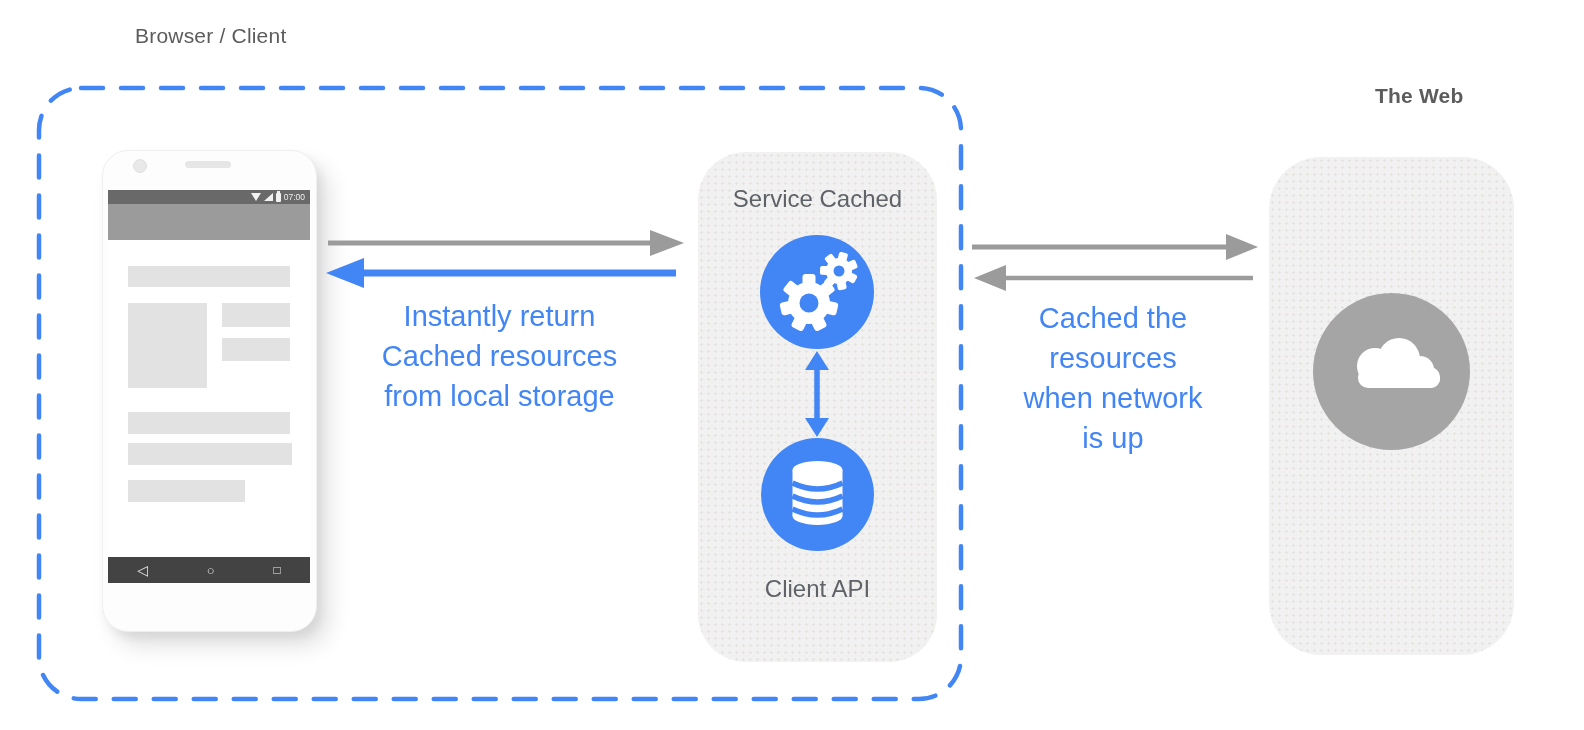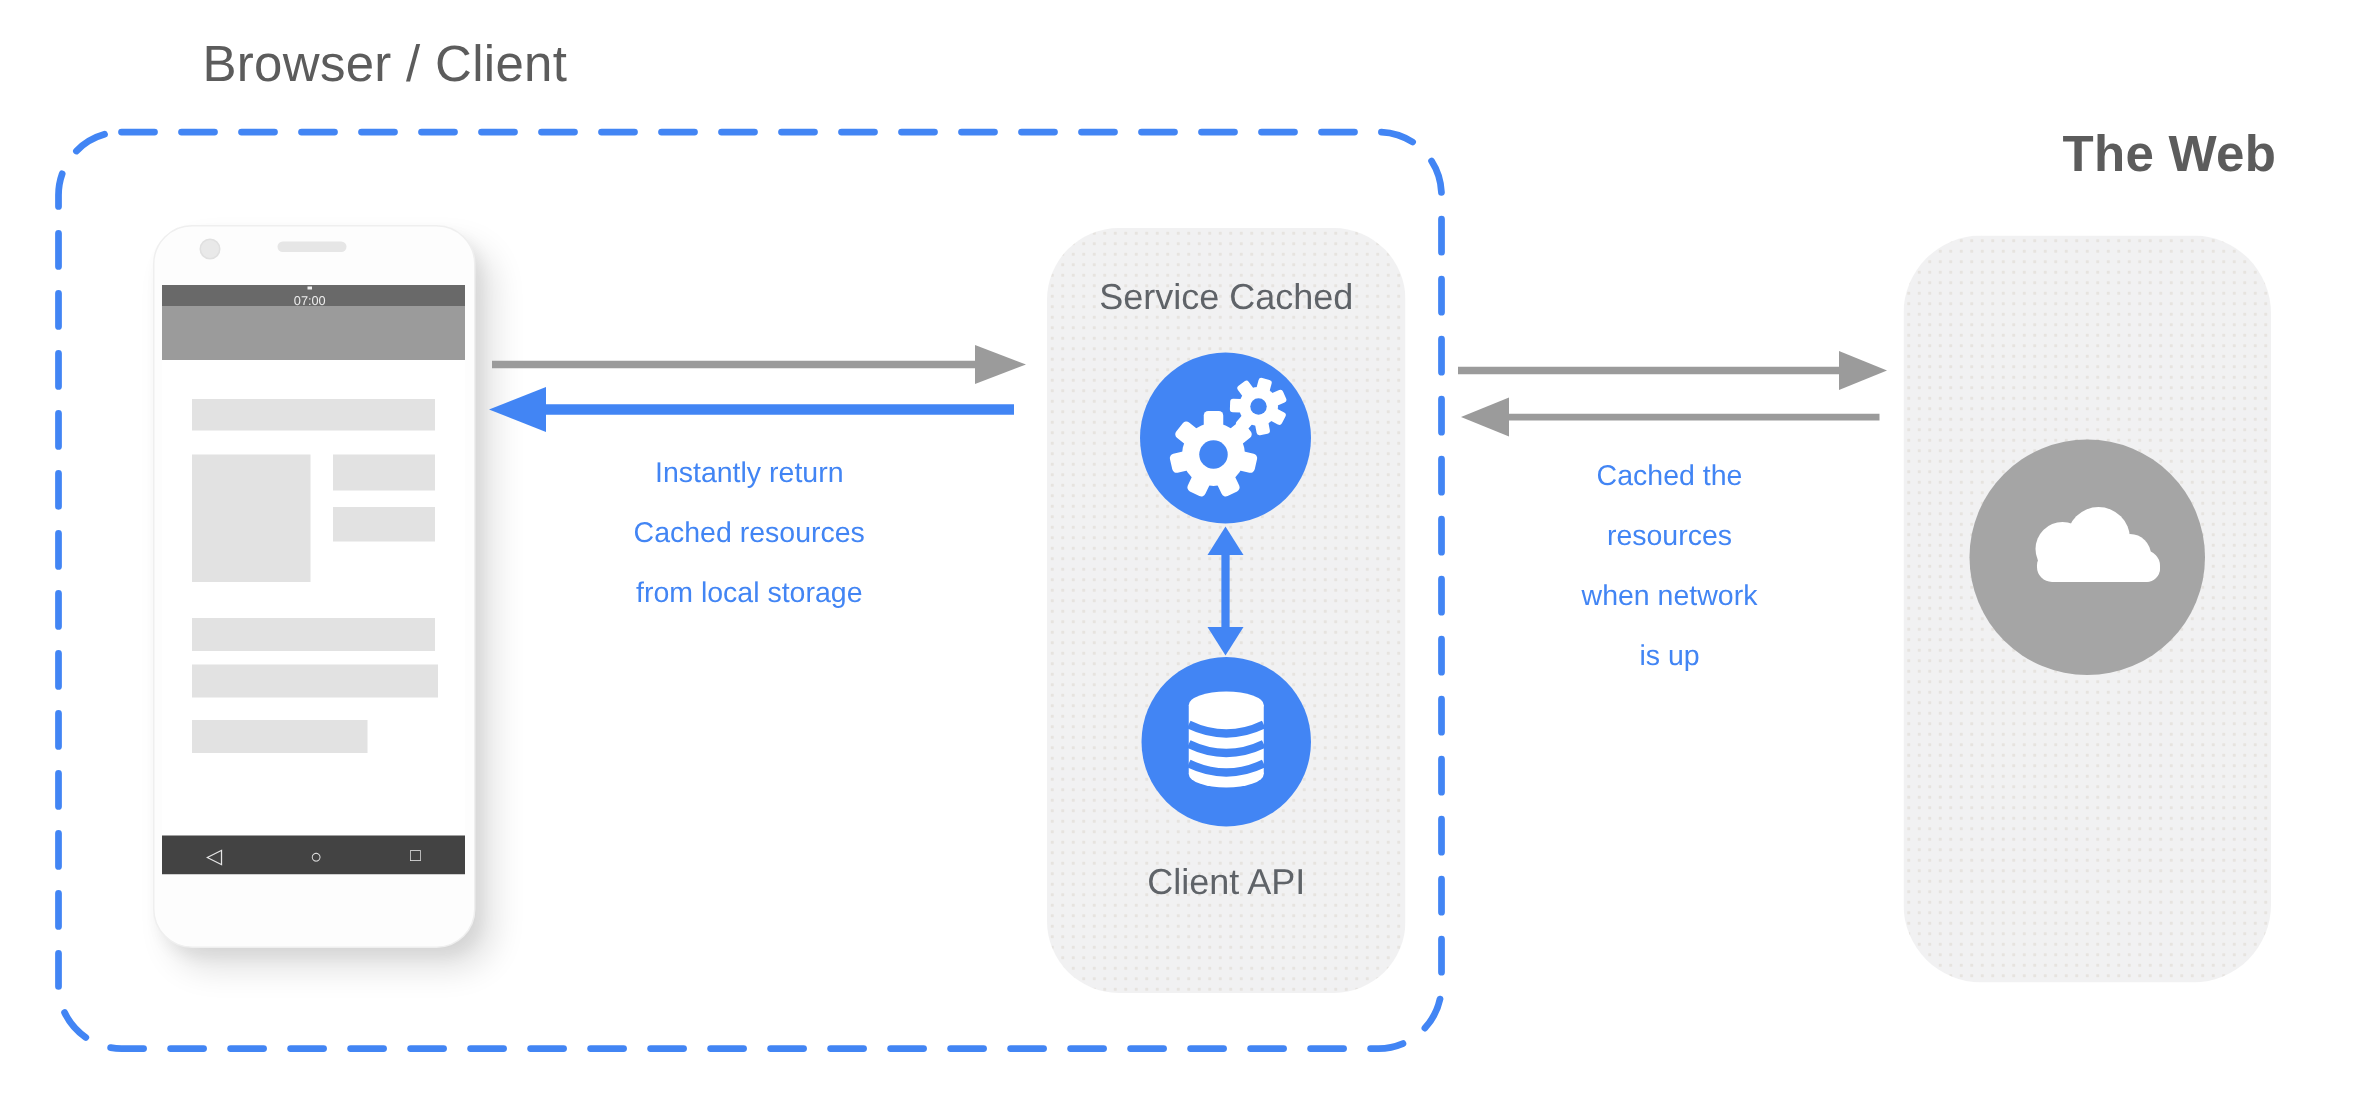--- a/index.html
+++ b/index.html
@@ -1,21 +1,21 @@
 <!DOCTYPE html>
 <html><head>
 <meta charset="utf-8">
 <style>
   html,body{margin:0;padding:0;background:#ffffff;}
   .canvas{
     position:relative;width:1584px;height:730px;background:#ffffff;
     font-family:"Liberation Sans",sans-serif;overflow:hidden;
   }
   .heading{
-    position:absolute;color:#5c5c5c;font-size:34px;letter-spacing:.2px;
+    position:absolute;color:#5c5c5c;font-size:21px;letter-spacing:.2px;
   }
   
   .vector-layer{position:absolute;inset:0;pointer-events:none;}
   .vector-top{z-index:6;}
   
   .panel{
     position:absolute;background-color:#f1f1f2;border-radius:48px;z-index:1;
     background-image:radial-gradient(#e6e3df 1px,transparent 1.3px);
     background-size:7px 7px;
   }
@@ -27,33 +27,33 @@
     position:absolute;left:102px;top:150px;width:215px;height:482px;
     background:#fdfdfd;border:1px solid #efefef;border-radius:26px;z-index:2;
     box-shadow:12px 14px 22px rgba(0,0,0,.12), 4px 6px 10px rgba(0,0,0,.06);
     box-sizing:border-box;
   }
   .phone-camera{position:absolute;left:30px;top:8px;width:14px;height:14px;border-radius:50%;
     background:#e9e9e9;border:1px solid #e0e0e0;box-sizing:border-box;}
   .phone-speaker{position:absolute;left:82px;top:10px;width:46px;height:7px;border-radius:4px;background:#e6e6e6;}
   .screen{position:absolute;left:5px;top:39px;width:202px;height:393px;background:#ffffff;overflow:hidden;}
   .status-bar{position:absolute;left:0;top:0;width:100%;height:14px;background:#696969;
-    display:flex;align-items:center;justify-content:flex-end;gap:3px;padding-right:5px;box-sizing:border-box;flex-direction:column;}
+    display:flex;align-items:center;justify-content:flex-end;gap:3px;padding-right:5px;box-sizing:border-box;}
   .wifi{width:0;height:0;border-left:5px solid transparent;border-right:5px solid transparent;border-top:8px solid #f2f2f2;}
   .cell{width:0;height:0;border-left:9px solid transparent;border-bottom:8px solid #f2f2f2;}
   .batt{width:5px;height:9px;background:#f2f2f2;border-radius:1px;position:relative;}
   .batt:before{content:"";position:absolute;left:1px;top:-2px;width:3px;height:2px;background:#f2f2f2;}
   .status-time{color:#eeeeee;font-size:8.5px;line-height:1;}
   .app-header{position:absolute;left:0;top:14px;width:100%;height:36px;background:#9b9b9b;}
   .ph-block{position:absolute;background:#e2e2e2;}
   .nav-bar{position:absolute;left:0;bottom:0;width:100%;height:26px;background:#434343;
     display:flex;align-items:center;justify-content:space-around;color:#e8e8e8;}
   .nav-glyph{line-height:1;}
   
-  .note{position:absolute;color:#4285f4;font-size:19px;line-height:40px;text-align:center;z-index:7;}
+  .note{position:absolute;color:#4285f4;font-size:29px;line-height:40px;text-align:center;z-index:7;}
   
   .label-cache{position:absolute;width:100%;text-align:center;color:#5f6368;font-size:24px;}
 </style>
 </head>
 <body>
 
 <div class="canvas">
 
   <div class="heading" style="left:135px;top:24px;">Browser / Client</div>
   <div class="heading" style="left:1375px;top:84px;font-weight:bold;">The Web</div>

